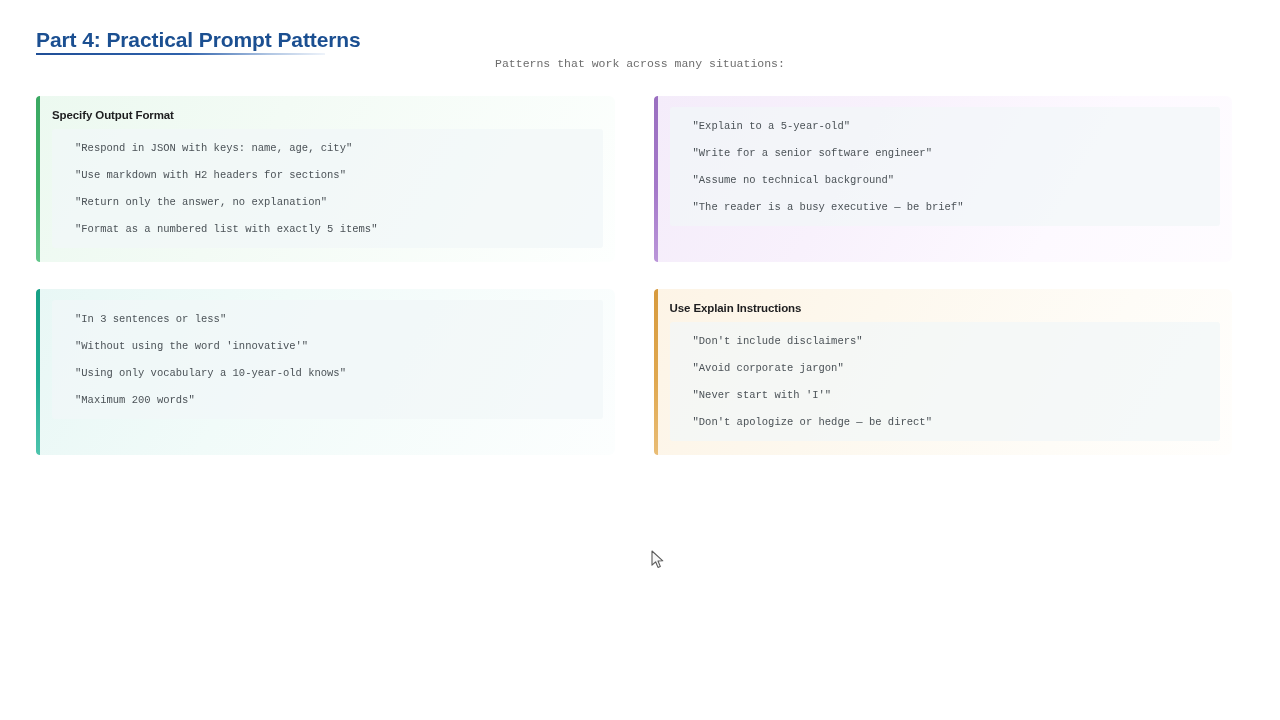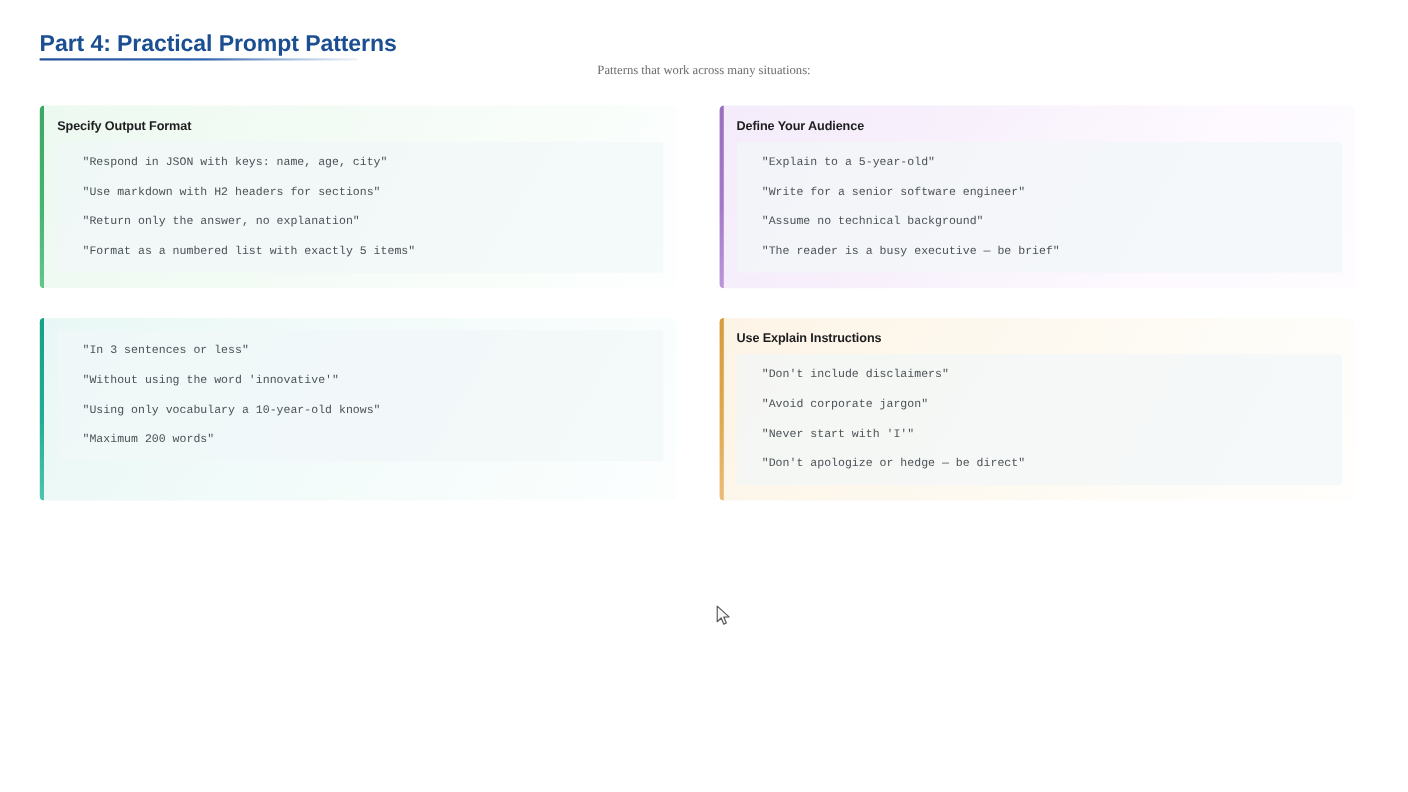--- a/index.html
+++ b/index.html
@@ -45,21 +45,21 @@
     background: linear-gradient(to right, #1f4e96 0%, #2f62ac 52%, #aec4e2 80%, #eef3fa 100%);
   }
 
   
   .subtitle {
     position: absolute;
     left: 0;
     top: 56px;
     width: 1280px;
     text-align: center;
-    font-family: Liberation Serif, serif;
+    font-family: Liberation Mono, monospace;
     font-size: 11.5px;
     color: #6d6d6d;
     line-height: 16px;
   }
 
   
   .cards {
     position: absolute;
     left: 36px;
     top: 96px;
@@ -160,21 +160,20 @@
         <div class="examples">
           <div class="example-line">"Respond in JSON with keys: name, age, city"</div>
           <div class="example-line">"Use markdown with H2 headers for sections"</div>
           <div class="example-line">"Return only the answer, no explanation"</div>
           <div class="example-line">"Format as a numbered list with exactly 5 items"</div>
         </div>
       </div>
 
       <div class="card purple">
         <div class="accent"></div>
-        <div class="card-title">Define Your Audience</div>
         <div class="examples">
           <div class="example-line">"Explain to a 5-year-old"</div>
           <div class="example-line">"Write for a senior software engineer"</div>
           <div class="example-line">"Assume no technical background"</div>
           <div class="example-line">"The reader is a busy executive — be brief"</div>
         </div>
       </div>
 
     </div>
 

